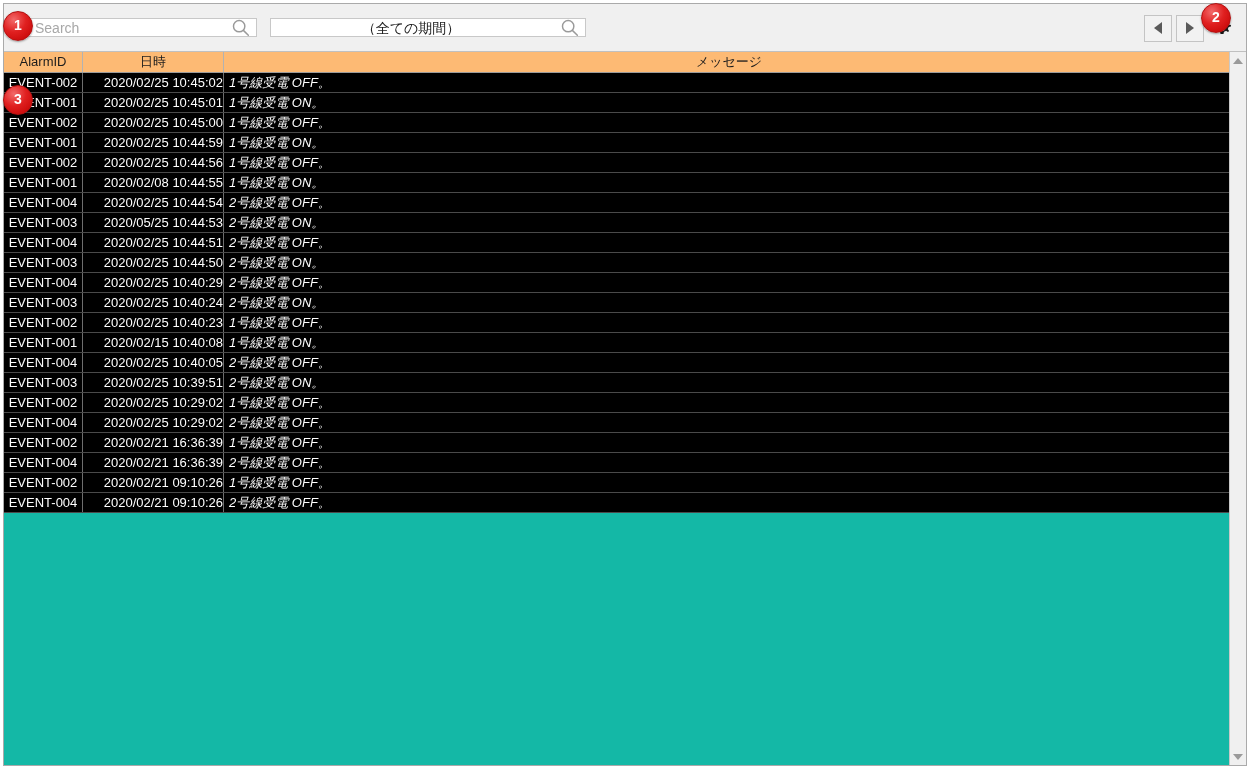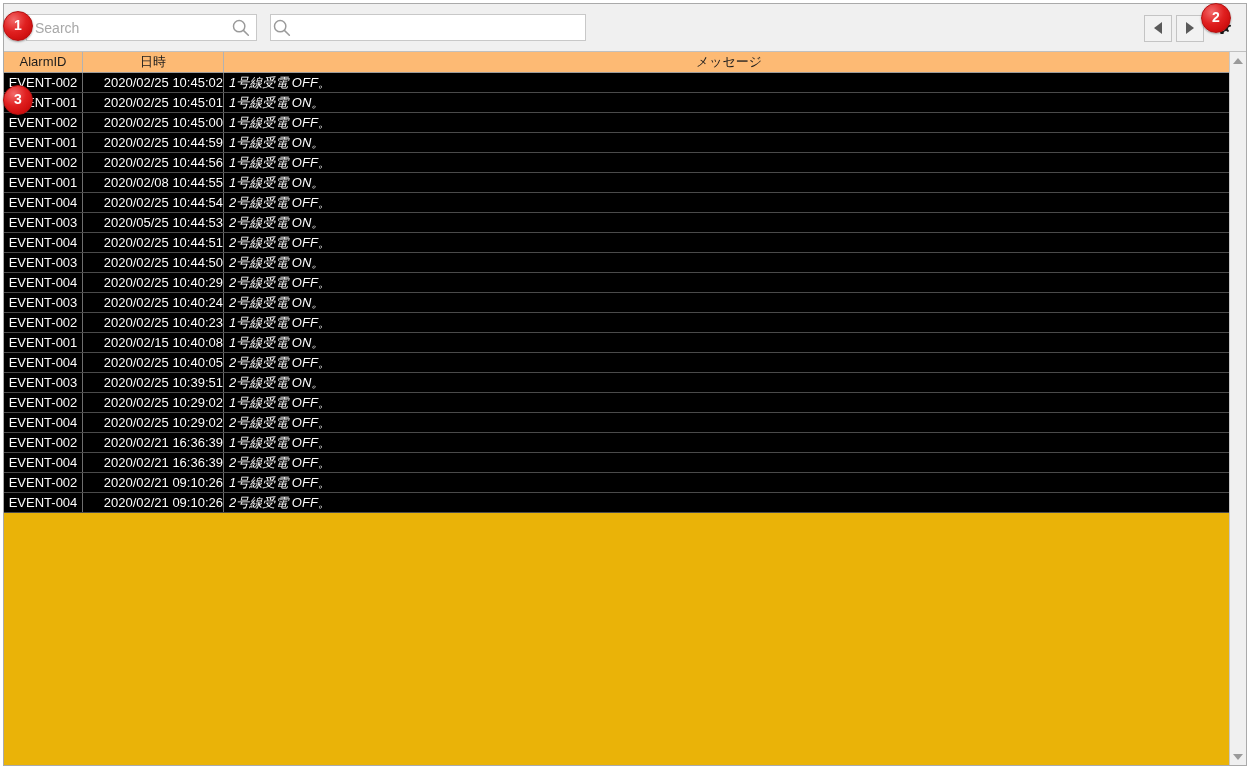--- a/index.html
+++ b/index.html
@@ -36,21 +36,21 @@
     background: #f0f0f0;
     position: relative;
     display: flex;
     align-items: center;
     padding-left: 22px;
     box-sizing: border-box;
   }
 
   .field {
     position: relative;
-    height: 27px;
+    height: 19px;
     box-sizing: border-box;
     background: #ffffff;
     border: 1px solid #c8c8c8;
     display: flex;
     align-items: center;
   }
   #search-field { width: 231px; }
   #period-field { width: 316px; margin-left: 13px; }
 
   .field-text {
@@ -149,21 +149,21 @@
     border-right: 1px solid #b2b2b2;
     overflow: hidden;
     white-space: nowrap;
   }
   .hcell.c0 { width: 79px; text-align: center; }
   .hcell.c1 { width: 141px; text-align: center; }
   .hcell.c2 { flex: 1; text-align: center; padding-left: 5px; border-right: none; }
 
   #rows {
     flex: 1;
-    background: #eab308;
+    background: #14b8a6;
     overflow: hidden;
   }
   .row {
     display: flex;
     height: 20px;
     box-sizing: border-box;
     border-bottom: 1px solid #4a4a4a;
     background: #000000;
   }
   .cell {
@@ -241,20 +241,21 @@
 
     <div class="field" id="search-field">
       <span class="field-text" id="search-placeholder">Search</span>
       <svg class="magnifier" viewBox="0 0 24 24">
         <circle cx="10" cy="10" r="6.2" fill="none" stroke="#9a9a9a" stroke-width="1.6"></circle>
         <line x1="14.6" y1="14.6" x2="20" y2="20" stroke="#9a9a9a" stroke-width="1.6" stroke-linecap="round"></line>
       </svg>
     </div>
 
     <div class="field" id="period-field">
+      <span class="field-text" id="period-value">（全ての期間）</span>
       <svg class="magnifier" viewBox="0 0 24 24">
         <circle cx="10" cy="10" r="6.2" fill="none" stroke="#9a9a9a" stroke-width="1.6"></circle>
         <line x1="14.6" y1="14.6" x2="20" y2="20" stroke="#9a9a9a" stroke-width="1.6" stroke-linecap="round"></line>
       </svg>
     </div>
 
     <div id="toolbar-right">
       <div class="navbtn">
         <span class="tri tri-left"></span>
       </div>

